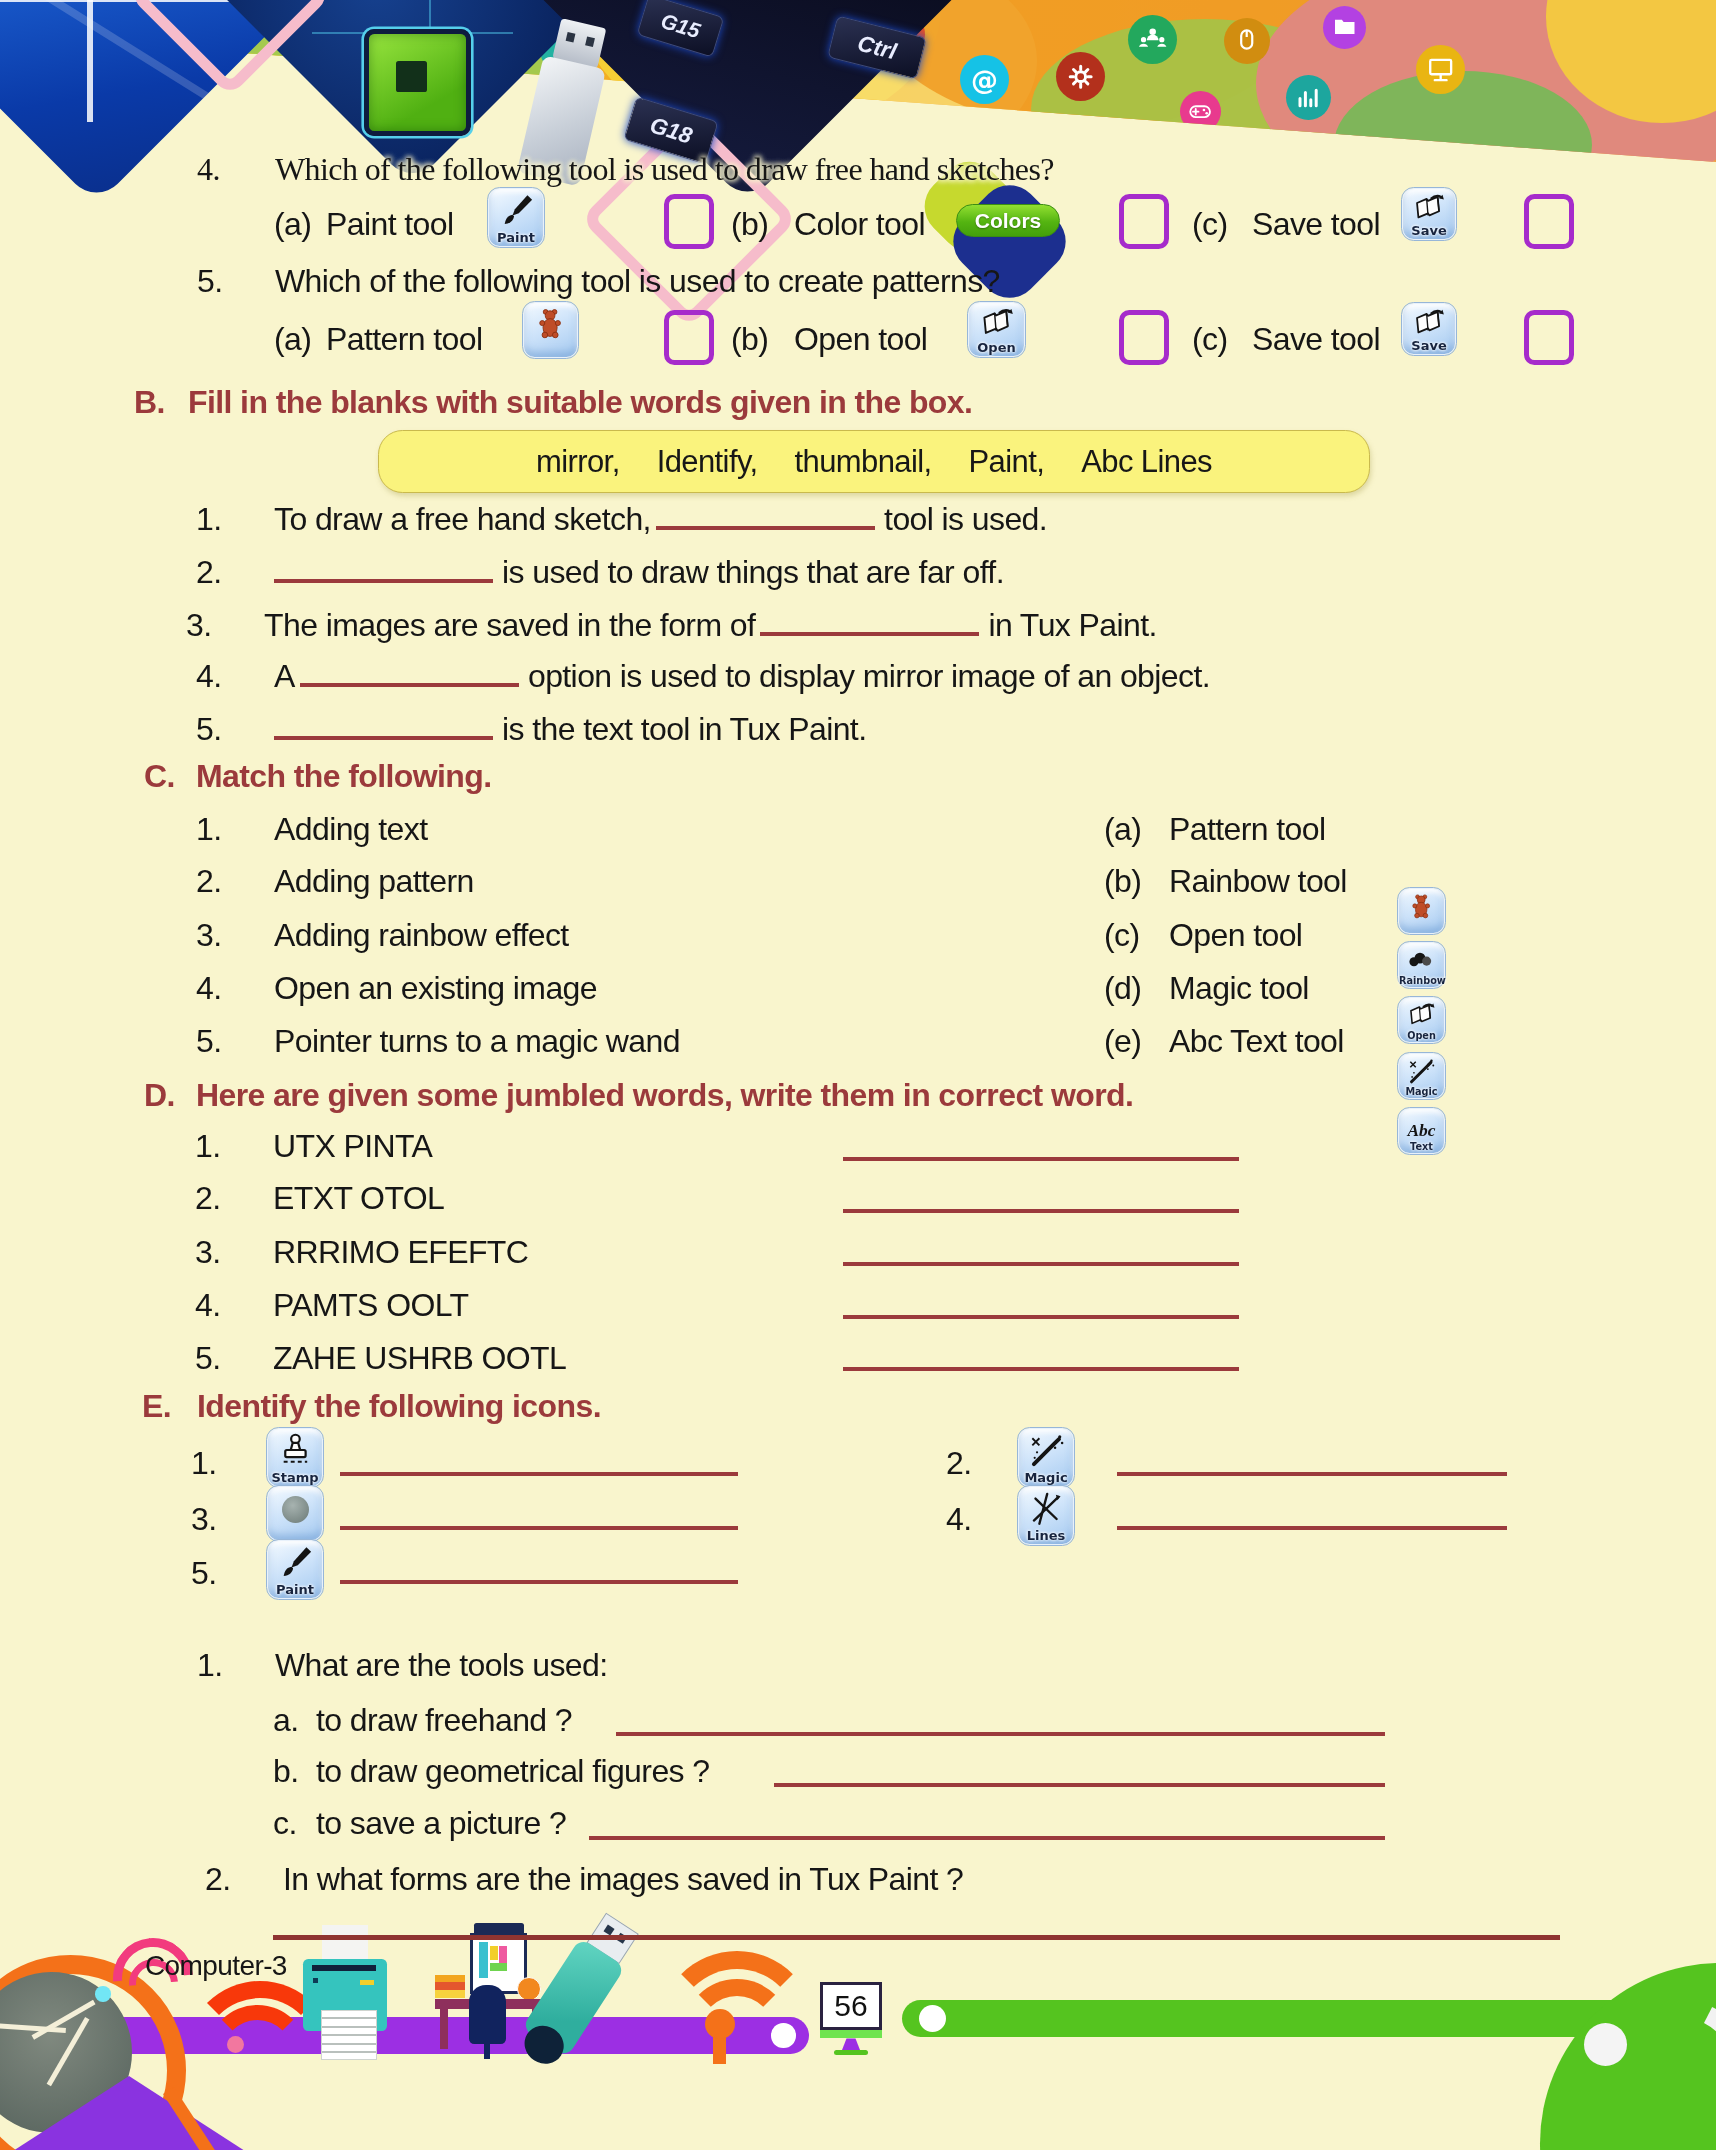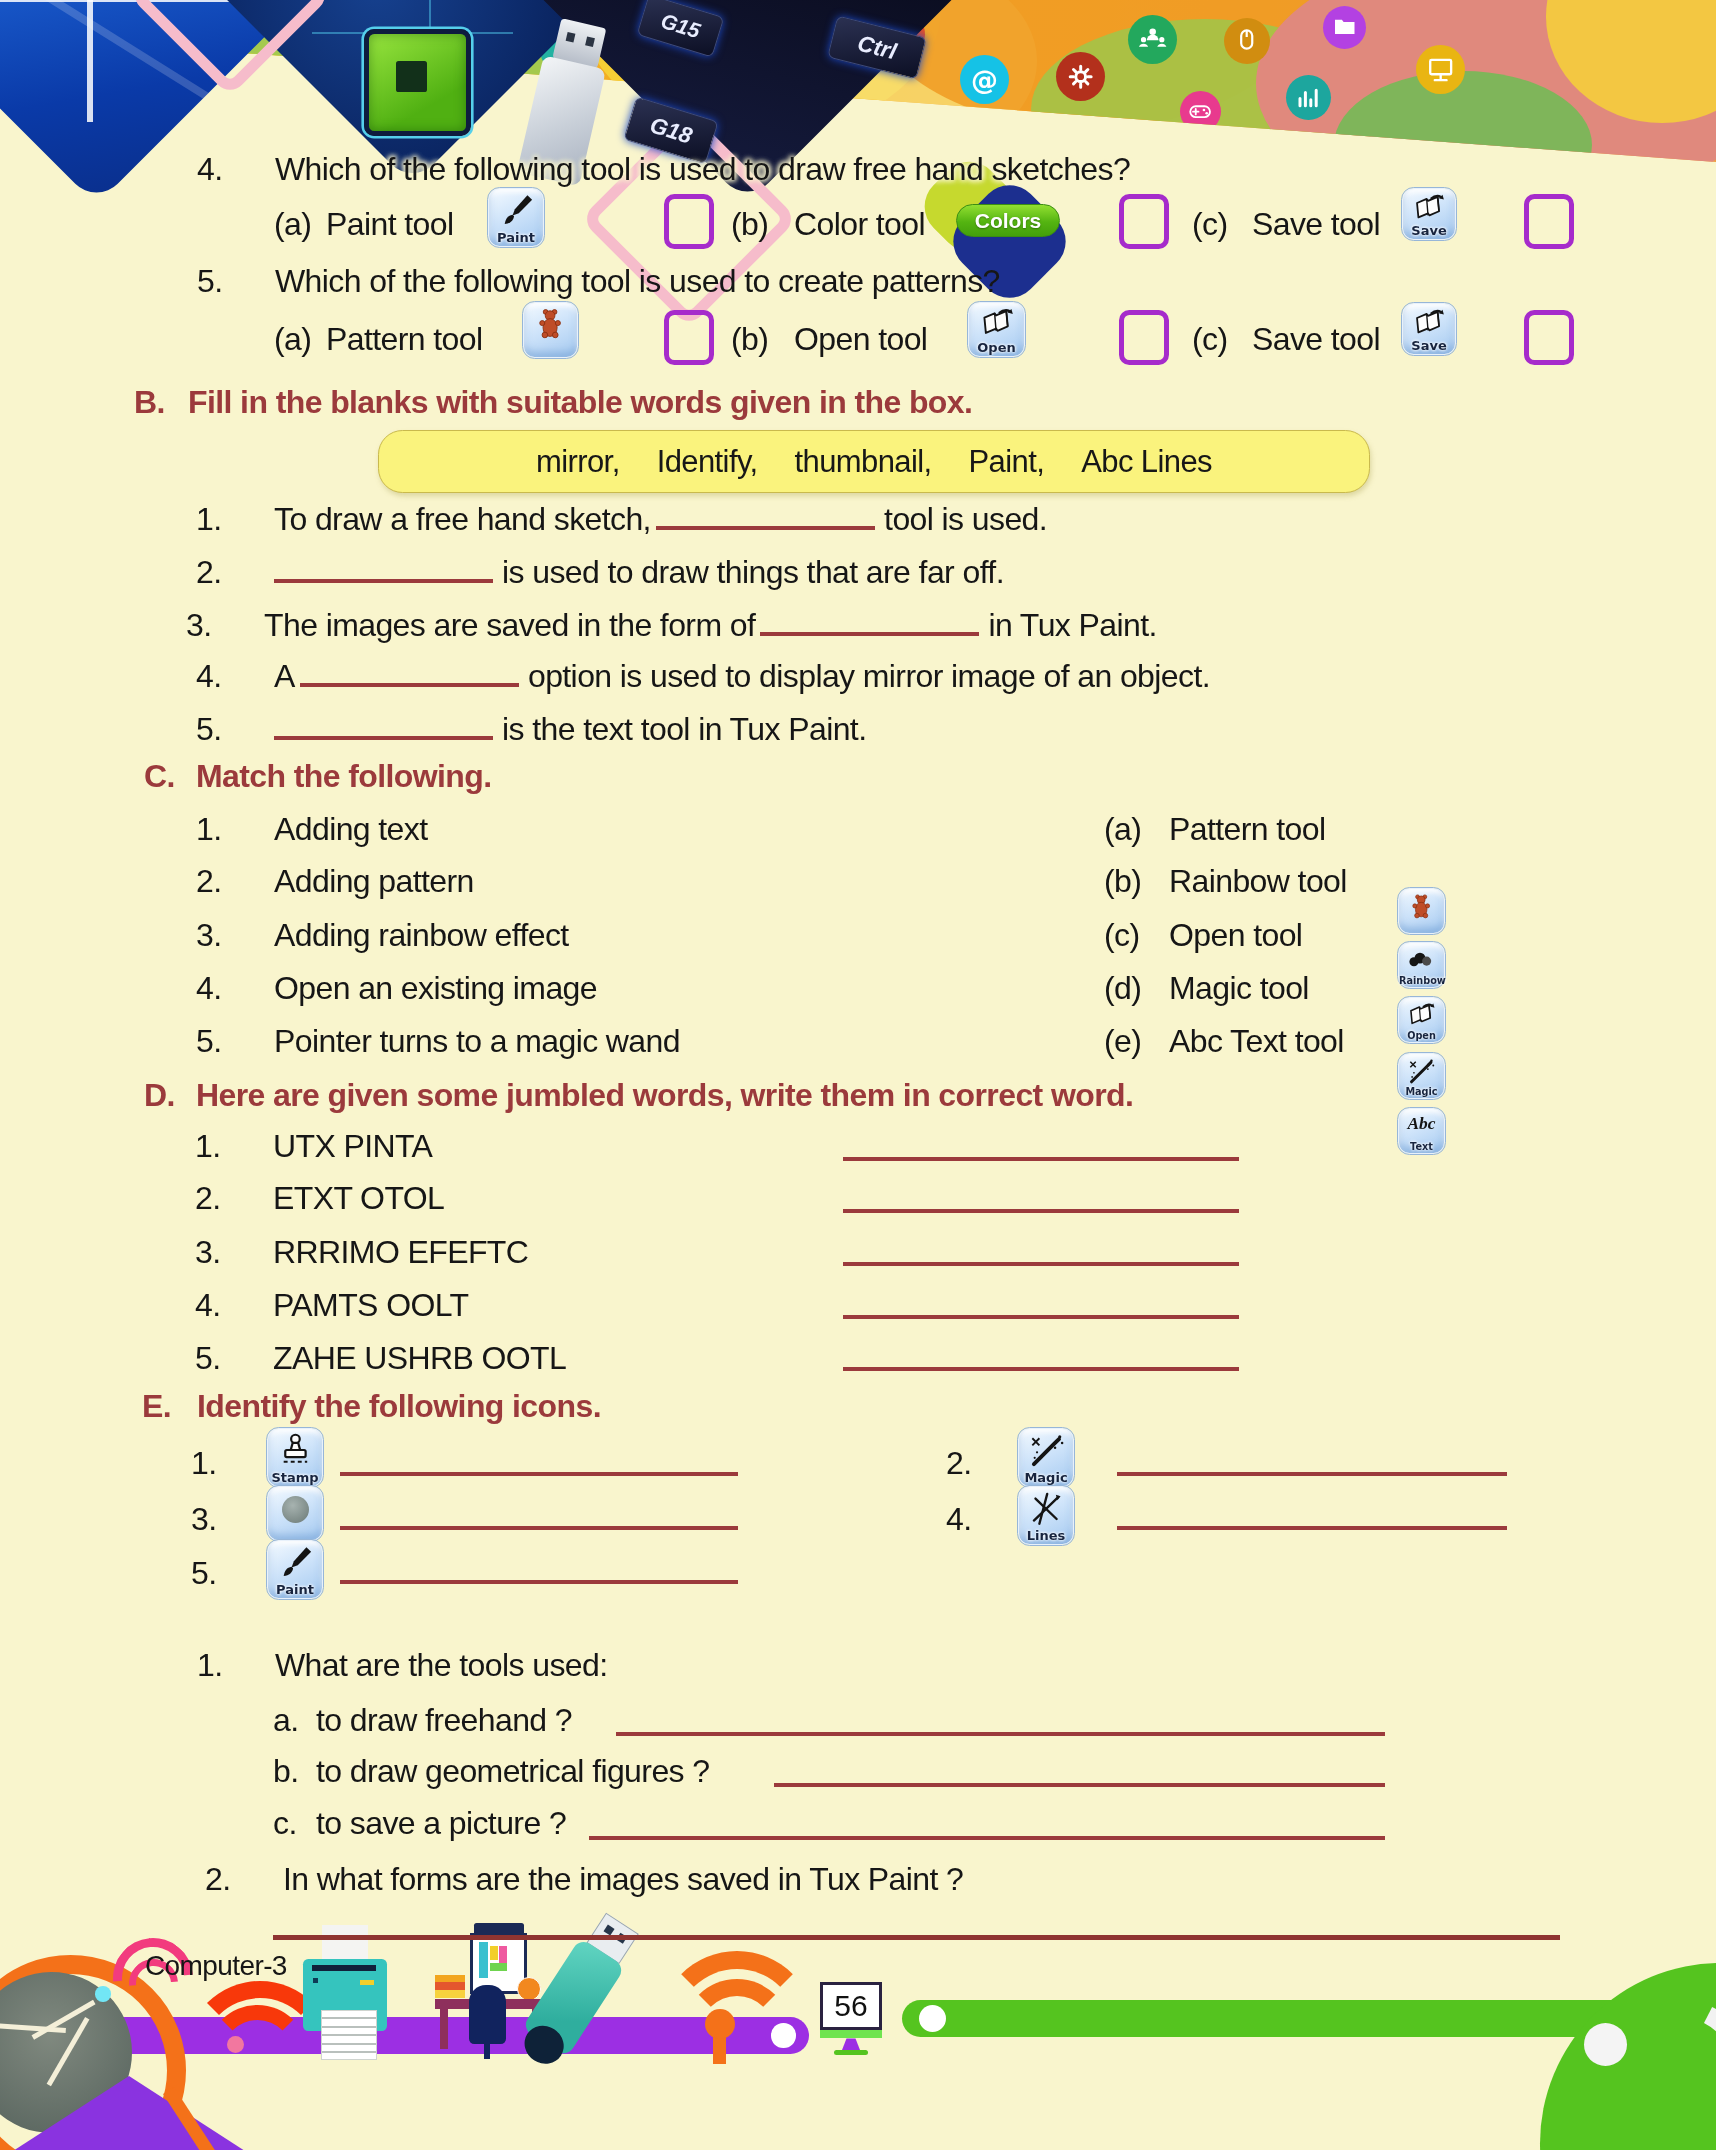--- a/index.html
+++ b/index.html
@@ -1,20 +1,20 @@
 <!DOCTYPE html>
 <html style="font-size:10.3px"><head>
 <meta charset="utf-8">
 <style>
   html,body{margin:0;padding:0;background:#e8e4c8;}
   .page{position:relative;width:1716px;height:2151px;background:#F9F5CD;overflow:hidden;
         font-family:"Liberation Sans",sans-serif;color:#171717;}
   
   .tl{position:absolute;font-size:32px;letter-spacing:-0.6px;white-space:nowrap;z-index:6;color:#161616;}
-  .halo{text-shadow:0 0 7.7px #F9F5CD,0 0 7.7px #F9F5CD,0 0 5.2px #F9F5CD,0 0 5.2px #F9F5CD;}
+  .halo{text-shadow:0 0 7.7px #F9F5CD,0 0 7.7px #F9F5CD,0 0 5.2px #F9F5CD,0 0 5.2px #F9F5CD;font-family:Liberation Serif, serif;}
   .num{display:inline-block;width:78px;}
   .olabel{display:inline-block;}
   .sec{position:absolute;font-size:32px;font-weight:bold;color:#9B3A3C;letter-spacing:-0.6px;white-space:nowrap;z-index:6;}
   .slet{display:inline-block;}
   .blank{display:inline-block;width:219px;height:22px;border-bottom:4.5px solid #9B3A3C;margin:0 9px 0 5.2px;}
   .eline{position:absolute;height:0;border-top:4.5px solid #9B3A3C;z-index:6;}
   
   .wordbox{position:absolute;left:378px;top:430px;width:990px;height:61px;background:#FAF37D;
            border:1.9px solid #C9B94D;border-radius:24.5px;display:flex;align-items:center;justify-content:center;
            gap:37px;font-size:31px;letter-spacing:-0.6px;z-index:6;box-shadow:1.3px 3.2px 5.2px rgba(170,160,80,.35);}
@@ -22,21 +22,21 @@
   .checkbox{position:absolute;width:40px;height:45px;border:5.2px solid #A62BCB;border-radius:10.3px;z-index:6;}
   
   .tuxbtn{position:absolute;display:flex;align-items:flex-start;justify-content:center;
           background:linear-gradient(155deg,#f4faff 0%,#cfe4fa 45%,#a4c9f0 100%);
           border:1.9px solid #e8f1fb;outline:0.6px solid #97b6d8;border-radius:11.6px;
           box-shadow:inset 0 -5.2px 7.7px rgba(110,155,210,.5),inset 0 3.2px 5.2px #ffffff;z-index:6;}
   .tuxbtn svg{width:72%;height:66%;margin-top:6%;}
   .tuxbtn .tlabel{position:absolute;bottom:1.3px;width:100%;text-align:center;font-size:13px;color:#17243f;
           font-family:"DejaVu Sans",sans-serif;text-shadow:0 0 3.2px #fff,0 0 3.2px #fff;}
   .tuxbtn.sm .tlabel{font-size:9.7px;bottom:0.6px;text-align:center;}
-  .tuxbtn .abcg{font-family:"Liberation Serif",serif;font-style:italic;font-weight:bold;font-size:22px;color:#141414;margin-top:4px;}
+  .tuxbtn .abcg{font-family:"Liberation Serif",serif;font-style:italic;font-weight:bold;font-size:22px;color:#141414;margin-top:11px;}
   .tuxbtn.sm .abcg{font-size:17.4px;}
   .blobg{width:27px;height:27px;border-radius:50%;margin-top:9px;background:radial-gradient(circle at 40% 35%,#a7b3b0,#798784 75%);}
   .colorsbtn{position:absolute;width:102px;height:31px;border-radius:17px;
           background:linear-gradient(#92df31,#54b411 55%,#43a00b);border:1.9px solid #3b8d12;color:#fff;
           font-weight:bold;font-size:21px;display:flex;align-items:center;justify-content:center;z-index:6;
           text-shadow:0 1.3px 1.9px rgba(0,0,0,.35);letter-spacing:0;}
   
   .banner{position:absolute;left:0;top:0;width:1716px;height:219px;z-index:1;
           clip-path:polygon(0 0,1716px 0,1716px 162px,0 35px);
           background:linear-gradient(93deg,#ddca3b 0%,#f0b62a 18%,#f4a91f 45%,#f2a43a 70%,#ee9d43 100%);}

